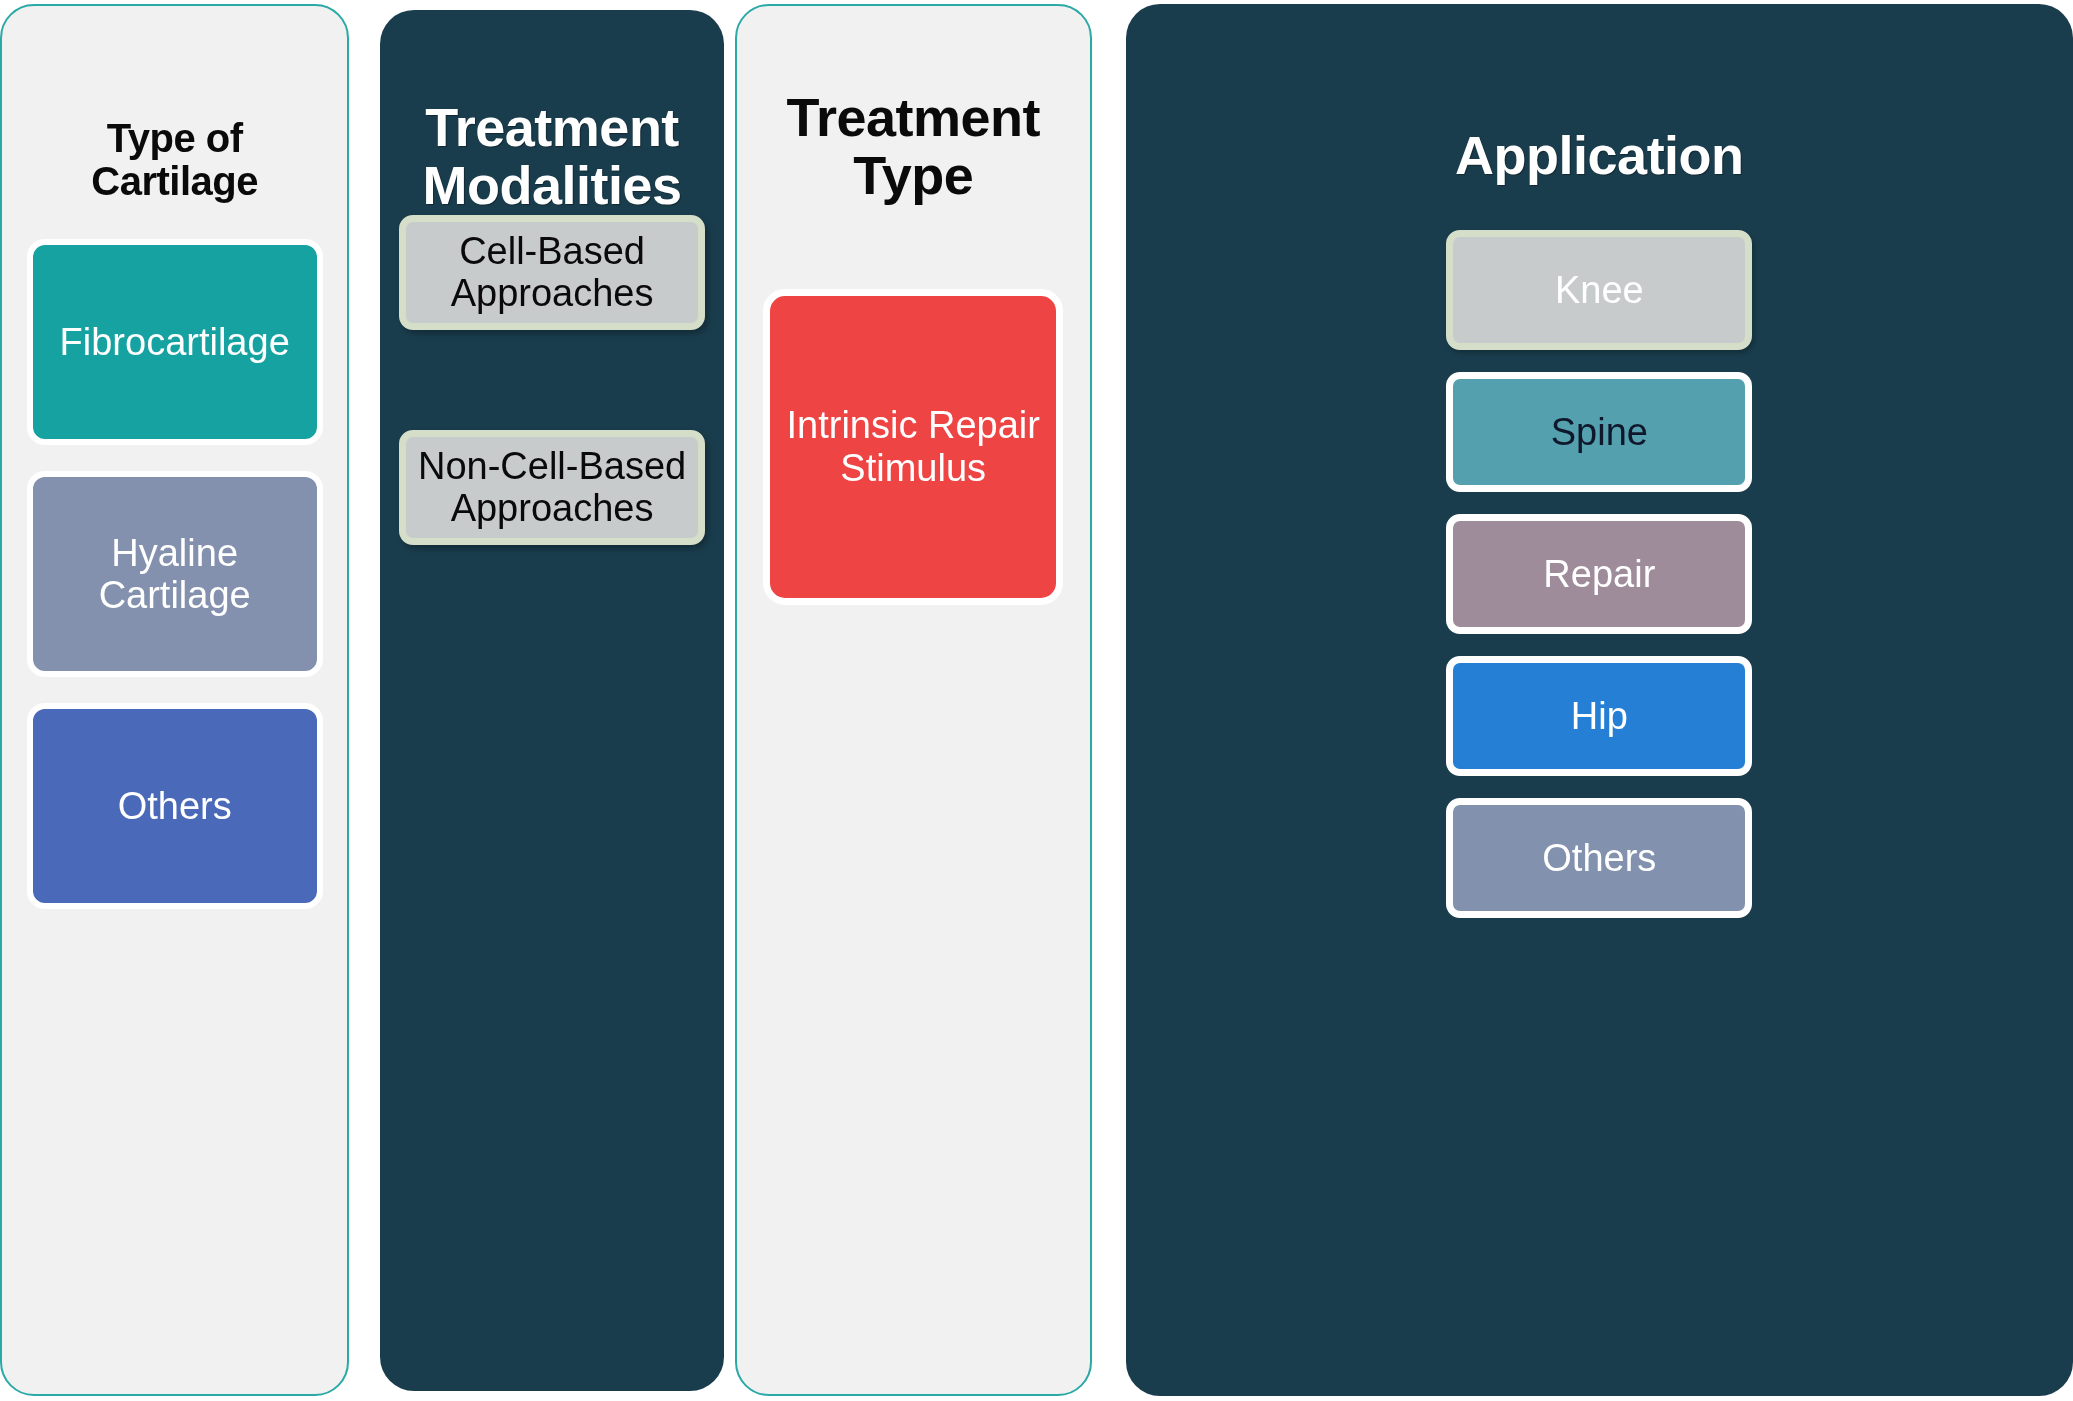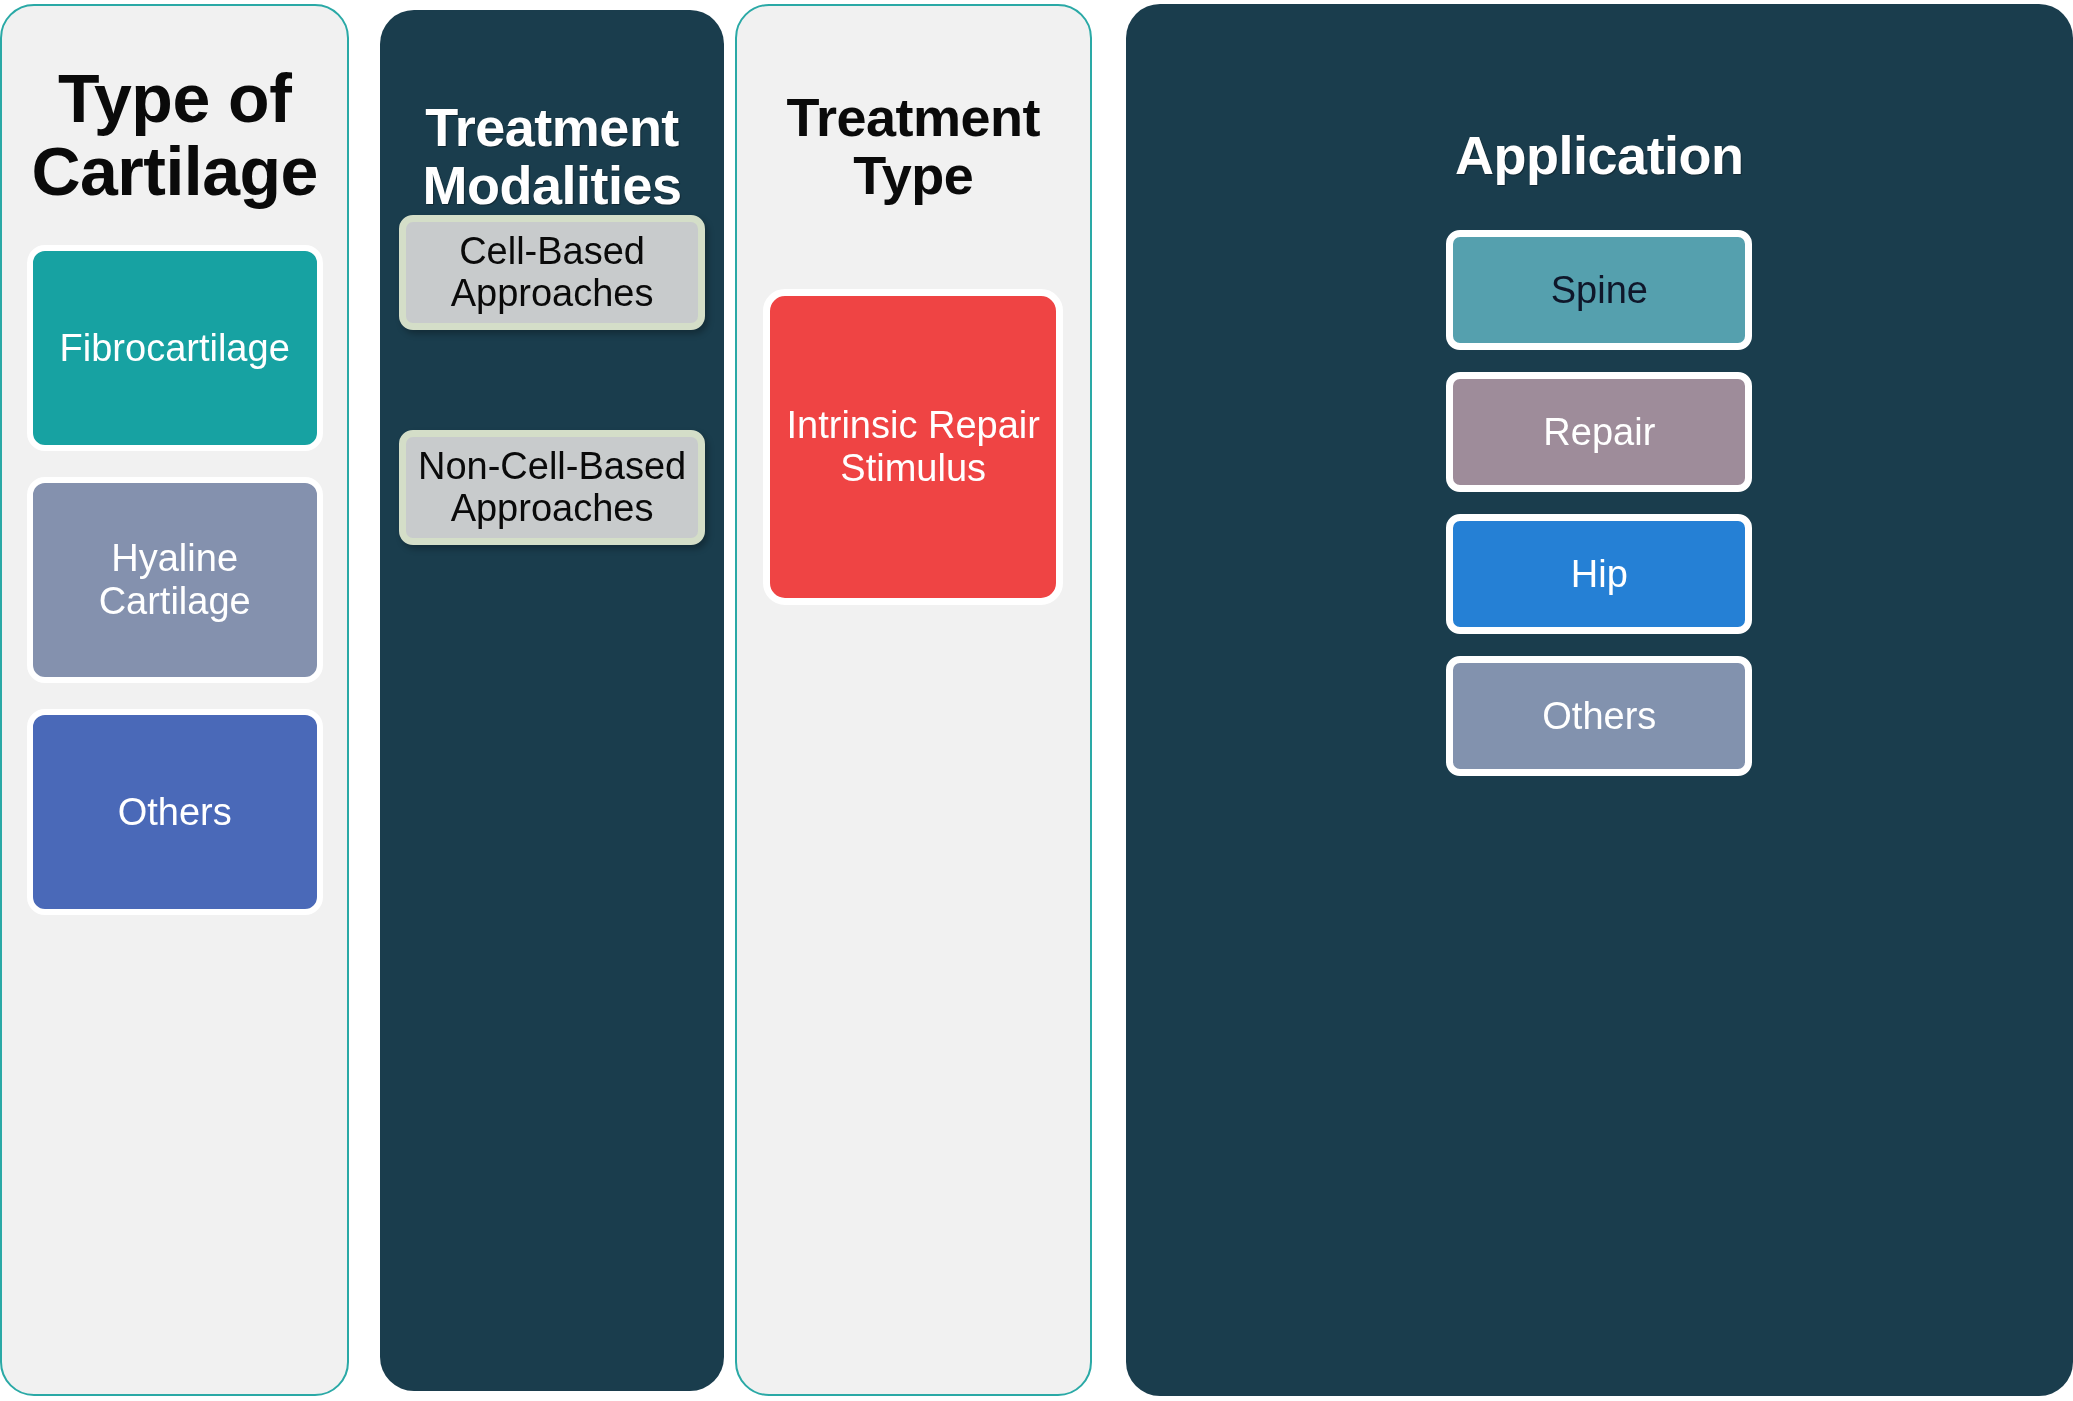--- a/index.html
+++ b/index.html
@@ -54,21 +54,21 @@
     line-height: 1.08;
     letter-spacing: -0.5px;
     white-space: pre-line;
     user-select: none;
   }
   .hdr-dark-text { color: #0A0A0A; }
   .hdr-light-text {
     color: #FFFFFF;
     text-shadow: 1px 1px 1px rgba(0,0,0,0.35);
   }
-  #col-1 .col-header { font-size: 68px; margin-top: 56px; }
+  #col-1 .col-header { font-size: 40px; margin-top: 111px; }
   #col-2 .col-header { font-size: 54px; margin-top: 88px; }
   #col-3 .col-header { font-size: 54px; margin-top: 82px; }
   #col-4 .col-header { font-size: 54px; margin-top: 122px; }
 
   
   .items {
     width: 100%;
     display: flex;
     flex-direction: column;
     align-items: center;
@@ -185,20 +185,23 @@
       <div class="item" style="background: #ef4444; color: rgb(255, 255, 255);">
         <span>Intrinsic Repair
 Stimulus</span>
       </div>
     </div>
   </section>
 
   <section id="col-4" class="column col-dark" style="background: rgb(26, 61, 77);">
     <div class="col-header hdr-light-text" style="color: rgb(255, 255, 255);">Application</div>
     <div class="items">
+      <div class="item plate" style="background: rgb(200, 203, 204); color: rgb(255, 255, 255);">
+        <span>Knee</span>
+      </div>
       <div class="item" style="background: rgb(85, 160, 174); color: #0f172a;">
         <span>Spine</span>
       </div>
       <div class="item" style="background: rgb(158, 140, 154); color: rgb(255, 255, 255);">
         <span>Repair</span>
       </div>
       <div class="item" style="background: rgb(37, 128, 213); color: rgb(255, 255, 255);">
         <span>Hip</span>
       </div>
       <div class="item" style="background: rgb(130, 146, 174); color: rgb(255, 255, 255);">

